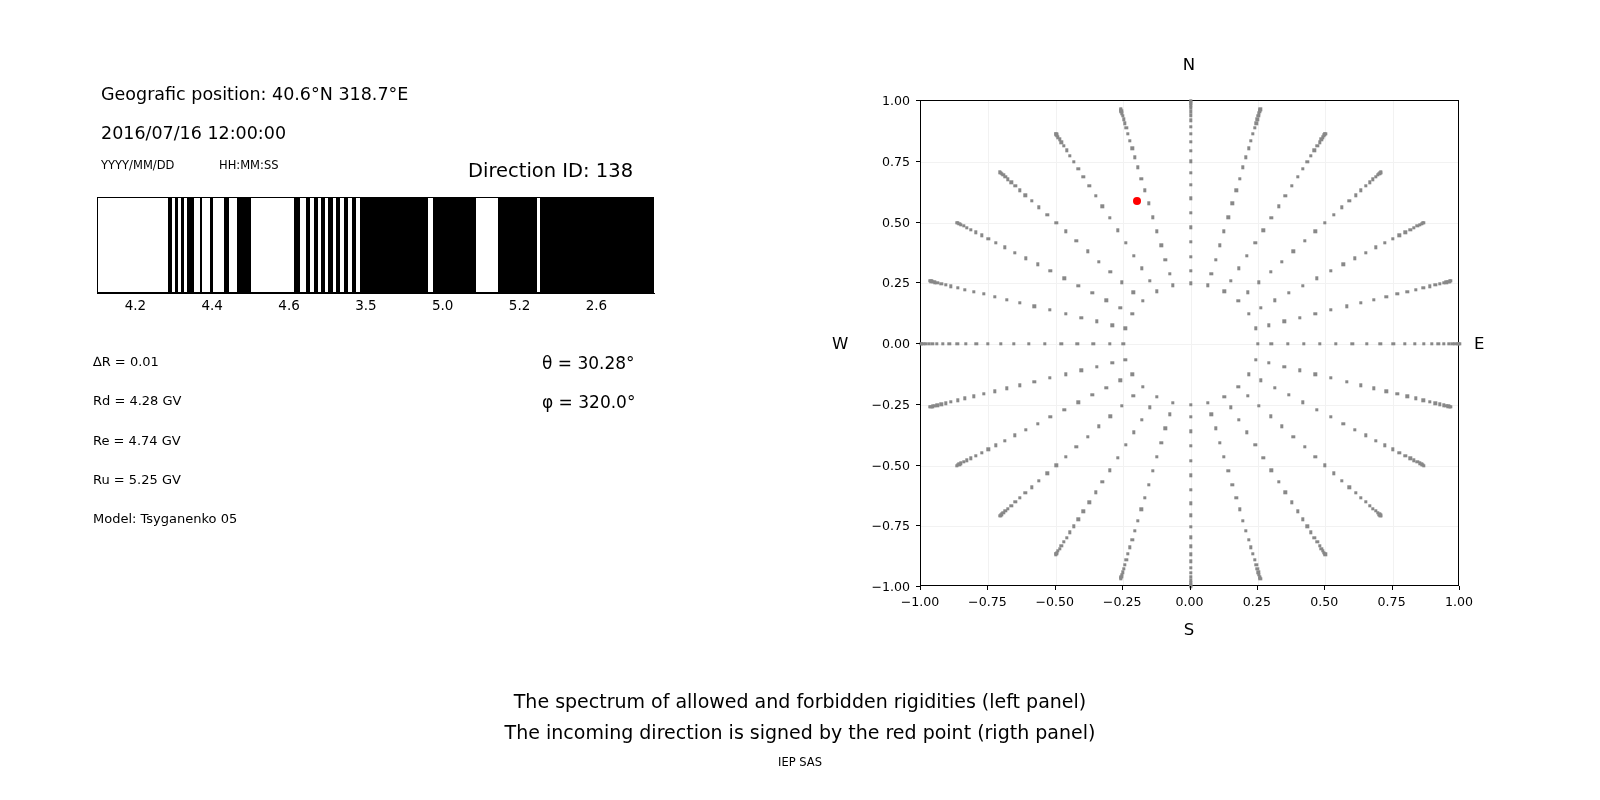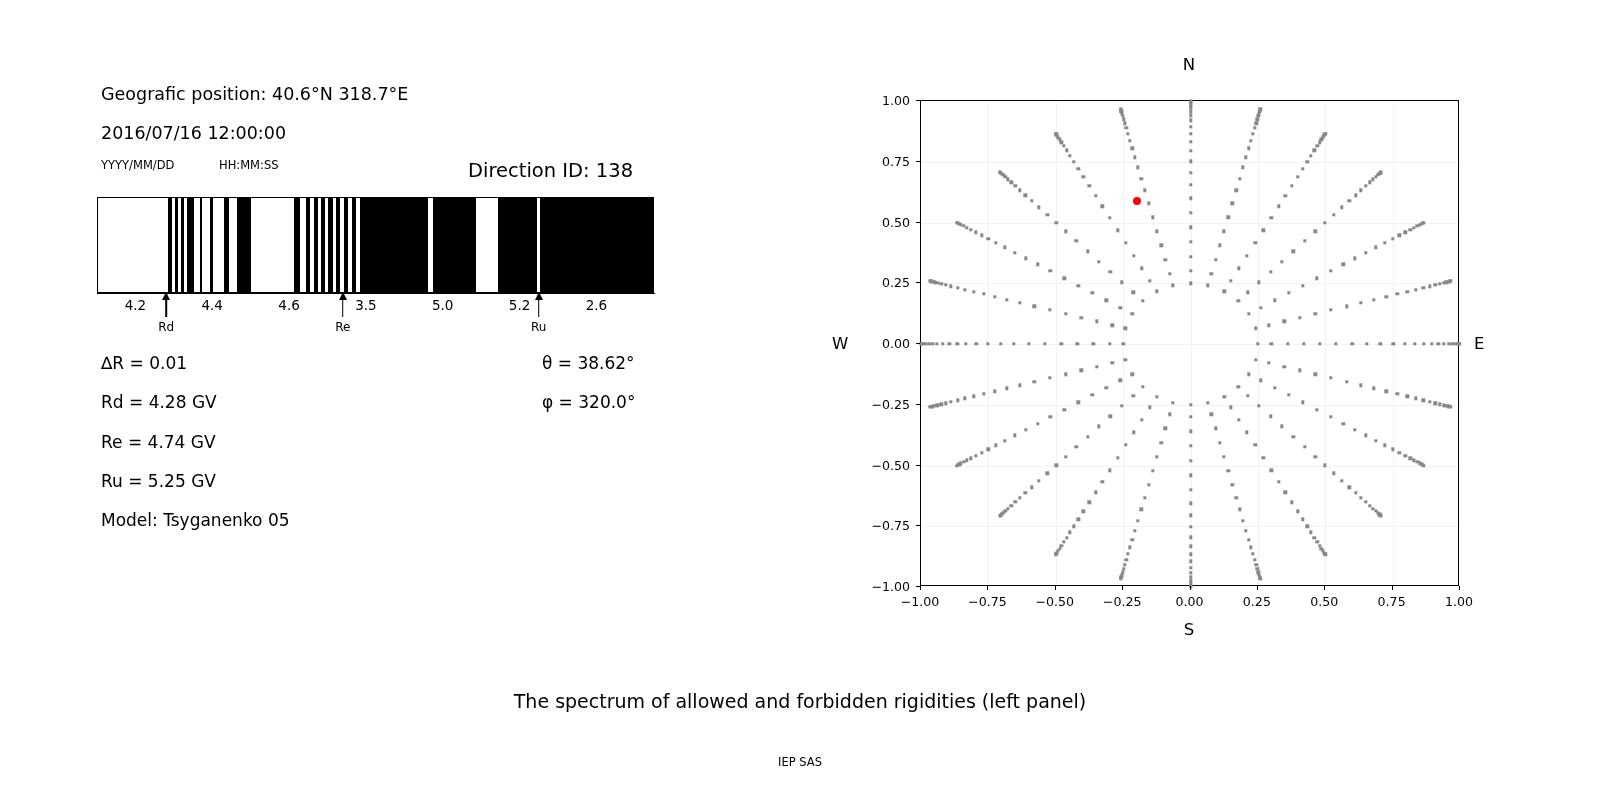--- a/index.html
+++ b/index.html
@@ -27,21 +27,21 @@
 
   .arrow-grp{position:absolute;}
   .arrow-shaft{position:absolute;left:50%;top:0;width:1.6px;height:24px;
      background:#000;transform:translateX(-50%);}
   .arrow-head{position:absolute;left:50%;top:-1px;width:0;height:0;
      border-left:4.5px solid transparent;border-right:4.5px solid transparent;
      border-bottom:8px solid #000;transform:translateX(-50%);}
   .arrow-lbl{position:absolute;left:50%;top:27px;font-size:12px;
      transform:translateX(-50%);white-space:nowrap;}
 
-  .info-left{left:101px;font-size:17px;}
+  .info-left{left:93px;font-size:13px;}
   .info-right{left:542px;font-size:17px;}
 
   
   #right-panel{position:absolute;left:840px;top:40px;width:700px;height:620px;}
   #plot-box{position:absolute;left:80px;top:60px;width:539px;height:486px;
      border:1.1px solid #000;box-sizing:border-box;background:#fff;}
   .gridline{position:absolute;background:#f2f2f2;}
   .gridline.v{top:0;bottom:0;width:1px;}
   .gridline.h{left:0;right:0;height:1px;}
   .dot{position:absolute;width:3.4px;height:3.4px;background:#888888;
@@ -110,47 +110,30 @@
   <div class="abs" id="axis-line"></div>
   <div class="abs" id="tick-row">
       <div class="abs txt xtick-lbl" style="left: 135.414px; top: 0px;">4.2</div>
       <div class="abs txt xtick-lbl" style="left: 212.241px; top: 0px;">4.4</div>
       <div class="abs txt xtick-lbl" style="left: 289.069px; top: 0px;">4.6</div>
       <div class="abs txt xtick-lbl" style="left: 365.897px; top: 0px;">3.5</div>
       <div class="abs txt xtick-lbl" style="left: 442.724px; top: 0px;">5.0</div>
       <div class="abs txt xtick-lbl" style="left: 519.552px; top: 0px;">5.2</div>
       <div class="abs txt xtick-lbl" style="left: 596.379px; top: 0px;">2.6</div>
     </div>
-  <div class="abs" id="marker-layer" style="left:0;top:293px;width:760px;height:50px;">
-      <div class="arrow-grp" style="left: 166.145px; top: 0px; width: 0px;">
-        <div class="arrow-shaft"></div>
-        <div class="arrow-head"></div>
-        <div class="arrow-lbl">Rd</div>
-      </div>
-      <div class="arrow-grp" style="left: 342.848px; top: 0px; width: 0px;">
-        <div class="arrow-shaft"></div>
-        <div class="arrow-head"></div>
-        <div class="arrow-lbl">Re</div>
-      </div>
-      <div class="arrow-grp" style="left: 538.759px; top: 0px; width: 0px;">
-        <div class="arrow-shaft"></div>
-        <div class="arrow-head"></div>
-        <div class="arrow-lbl">Ru</div>
-      </div>
-    </div>
 
   <div class="abs" id="info-left-col" style="left:0;top:355px;width:420px;">
       <div class="abs txt info-left" style="top: 0px;">∆R = 0.01</div>
       <div class="abs txt info-left" style="top: 39.3px;">Rd = 4.28 GV</div>
       <div class="abs txt info-left" style="top: 78.6px;">Re = 4.74 GV</div>
       <div class="abs txt info-left" style="top: 117.9px;">Ru = 5.25 GV</div>
       <div class="abs txt info-left" style="top: 157.2px;">Model: Tsyganenko 05</div>
     </div>
   <div class="abs" id="info-right-col" style="left:0;top:355px;width:760px;">
-      <div class="abs txt info-right" style="top: 0px;">θ = 38.62°</div>
+      <div class="abs txt info-right" style="top: 0px;">θ = 30.28°</div>
       <div class="abs txt info-right" style="top: 39.3px;">φ = 320.0°</div>
     </div>
 </div>
 
 <div id="right-panel">
 
   <div id="lbl-N" style="left:349px;top:15px;">N</div>
   <div id="lbl-S" style="left:349px;top:580px;">S</div>
   <div id="lbl-W" style="left:-8px;top:303px;">W</div>
   <div id="lbl-E" style="left:634px;top:303px;">E</div>
@@ -742,14 +725,15 @@
       <div class="xtick-mark" style="left: 484.25px; top: 546px;"></div>
       <div class="xtick-lbl2" style="left: 551.625px; top: 554px;">0.75</div>
       <div class="xtick-mark" style="left: 551.625px; top: 546px;"></div>
       <div class="xtick-lbl2" style="left: 619px; top: 554px;">1.00</div>
       <div class="xtick-mark" style="left: 619px; top: 546px;"></div>
     </div>
 </div>
 
 <div id="caption">
   <div class="cap-line">The spectrum of allowed and forbidden rigidities (left panel)</div>
+  <div class="cap-line">The incoming direction is signed by the red point (rigth panel)</div>
 </div>
 <div id="footer">IEP SAS</div>
 
 </body></html>

